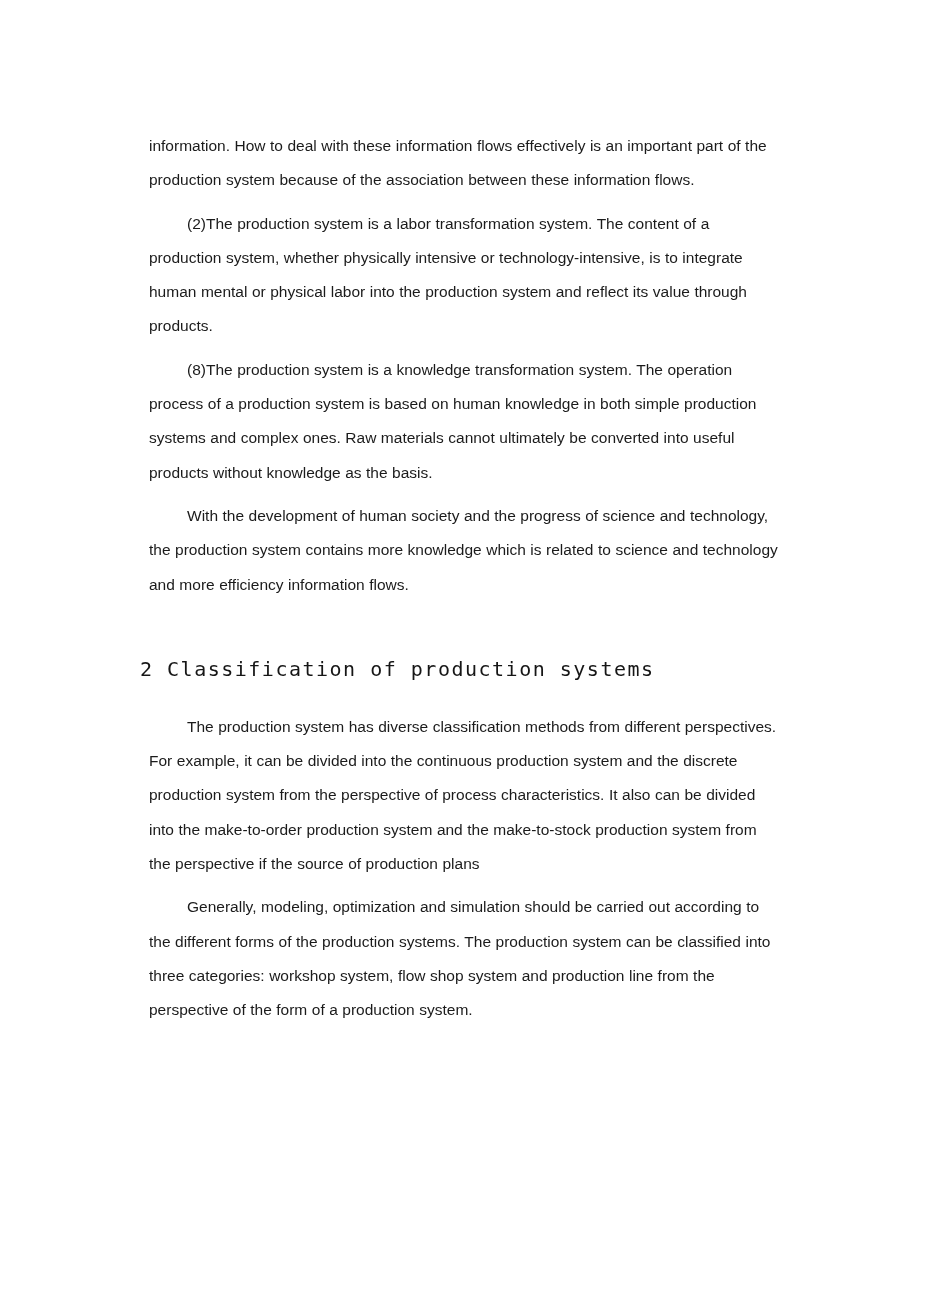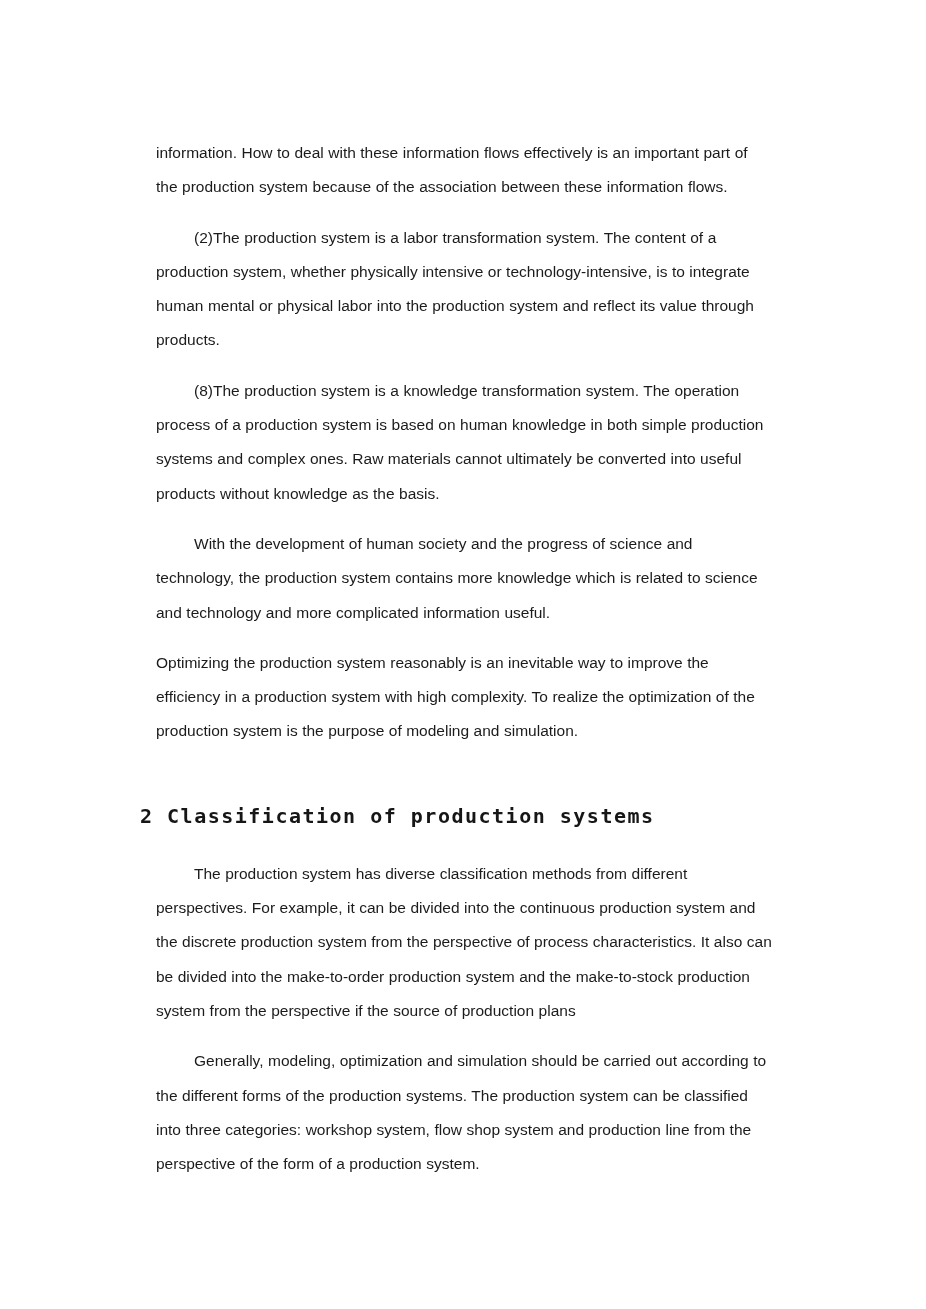--- a/index.html
+++ b/index.html
@@ -16,56 +16,55 @@
     font-family: "Liberation Sans", sans-serif;
     color: #1b1b1b;
   }
   .content {
     position: absolute;
     top: 120px;
     left: 140px;
     width: 648px;
   }
   .para {
-    margin: 16px;
+    margin: 9px;
     font-size: 15.5px;
     line-height: 34.3px;
     text-align: left;
     word-spacing: 0.2px;
   }
   .para.indent {
     text-indent: 38px;
   }
   .heading {
     margin: 0;
     margin-top: 52px;
     margin-bottom: 26px;
     font-family: "DejaVu Sans Mono", monospace;
-    font-weight: bold;
+    font-weight: normal;
     font-size: 20px;
     line-height: 30px;
     letter-spacing: 1.5px;
     color: #161616;
   }
 </style>
 </head>
 <body>
 
 <div class="page">
   <div class="content">
 
     <p class="para">information. How to deal with these information flows effectively is an important part of the production system because of the association between these information flows.</p>
 
     <p class="para indent">(2)The production system is a labor transformation system. The content of a production system, whether physically intensive or technology-intensive, is to integrate human mental or physical labor into the production system and reflect its value through products.</p>
 
     <p class="para indent">(8)The production system is a knowledge transformation system. The operation process of a production system is based on human knowledge in both simple production systems and complex ones. Raw materials cannot ultimately be converted into useful products without knowledge as the basis.</p>
 
-    <p class="para indent">With the development of human society and the progress of science and technology, the production system contains more knowledge which is related to science and technology and more complicated information useful.</p>
+    <p class="para indent">With the development of human society and the progress of science and technology, the production system contains more knowledge which is related to science and technology and more efficiency information flows.</p>
 
-    <p class="para">Optimizing the production system reasonably is an inevitable way to improve the efficiency in a production system with high complexity. To realize the optimization of the production system is the purpose of modeling and simulation.</p>
 
     <h2 class="heading">2 Classification of production systems</h2>
 
     <p class="para indent">The production system has diverse classification methods from different perspectives. For example, it can be divided into the continuous production system and the discrete production system from the perspective of process characteristics. It also can be divided into the make-to-order production system and the make-to-stock production system from the perspective if the source of production plans</p>
 
     <p class="para indent">Generally, modeling, optimization and simulation should be carried out according to the different forms of the production systems. The production system can be classified into three categories: workshop system, flow shop system and production line from the perspective of the form of a production system.</p>
 
   </div>
 </div>
 

